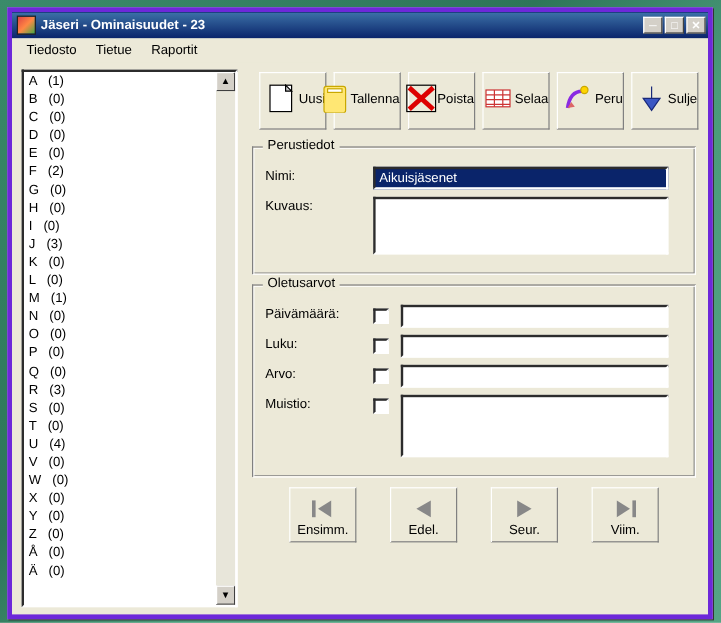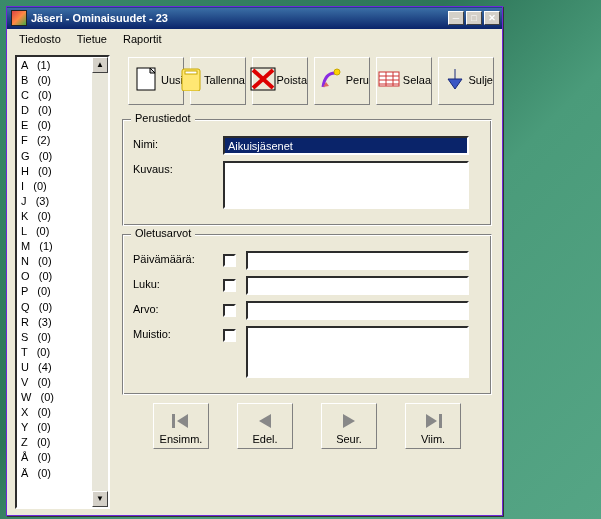--- a/index.html
+++ b/index.html
@@ -10,24 +10,24 @@
     background: linear-gradient(135deg, #3a8b6a 0%, #2d7558 40%, #4a9b7a 60%, #55a585 100%);
     width: 601px;
     height: 519px;
     overflow: hidden;
     position: relative;
   }
   .window {
     position: absolute;
     left: 6px;
     top: 6px;
-    width: 497px;
+    width: 588px;
     height: 510px;
     background: #ece9d8;
-    border: 1px solid #6d28d9;
+    border: 4px solid #6d28d9;
     box-shadow: 1px 1px 0 #333;
   }
   .titlebar {
     height: 22px;
     background: linear-gradient(to bottom, #0a246a 0%, #3a6ea5 5%, #0a246a 100%);
     color: #fff;
     display: flex;
     align-items: center;
     padding: 0 2px 0 4px;
     font-weight: bold;
@@ -271,43 +271,43 @@
             <svg width="26" height="24">
                 <rect x="1" y="1" width="24" height="22" fill="none" stroke="#000"></rect>
                 <line x1="3" y1="3" x2="23" y2="21" stroke="#d00" stroke-width="4"></line>
                 <line x1="23" y1="3" x2="3" y2="21" stroke="#d00" stroke-width="4"></line>
               </svg>
           </div>
           <span>Poista</span>
         </div>
         <div class="tbtn">
           <div class="ticon">
-            <svg width="26" height="24">
-                <path d="M4 20 Q6 6 16 6" stroke="#8a2be2" stroke-width="3" fill="none"></path>
-                <circle cx="18" cy="5" r="3" fill="#ffd400" stroke="#c9a800"></circle>
-                <path d="M4 20 l3 -5 l3 4 z" fill="#d66"></path>
-              </svg>
-          </div>
-          <span>Peru</span>
-        </div>
-        <div class="tbtn">
-          <div class="ticon">
             <svg width="26" height="22">
                 <rect x="2" y="4" width="20" height="14" fill="#fff" stroke="#c33"></rect>
                 <line x1="2" y1="8" x2="22" y2="8" stroke="#c33"></line>
                 <line x1="2" y1="12" x2="22" y2="12" stroke="#c33"></line>
                 <line x1="2" y1="16" x2="22" y2="16" stroke="#c33"></line>
                 <line x1="9" y1="4" x2="9" y2="18" stroke="#c33"></line>
                 <line x1="16" y1="4" x2="16" y2="18" stroke="#c33"></line>
               </svg>
           </div>
           <span>Selaa</span>
         </div>
         <div class="tbtn">
           <div class="ticon">
+            <svg width="26" height="24">
+                <path d="M4 20 Q6 6 16 6" stroke="#8a2be2" stroke-width="3" fill="none"></path>
+                <circle cx="18" cy="5" r="3" fill="#ffd400" stroke="#c9a800"></circle>
+                <path d="M4 20 l3 -5 l3 4 z" fill="#d66"></path>
+              </svg>
+          </div>
+          <span>Peru</span>
+        </div>
+        <div class="tbtn">
+          <div class="ticon">
             <svg width="24" height="24">
                 <path d="M12 2 L12 12 L5 12 L12 22 L19 12 L12 12" fill="#3b57c4" stroke="#1a2a7a"></path>
               </svg>
           </div>
           <span>Sulje</span>
         </div>
       </div>
 
       <div class="groupbox">
         <div class="legend">Perustiedot</div>

